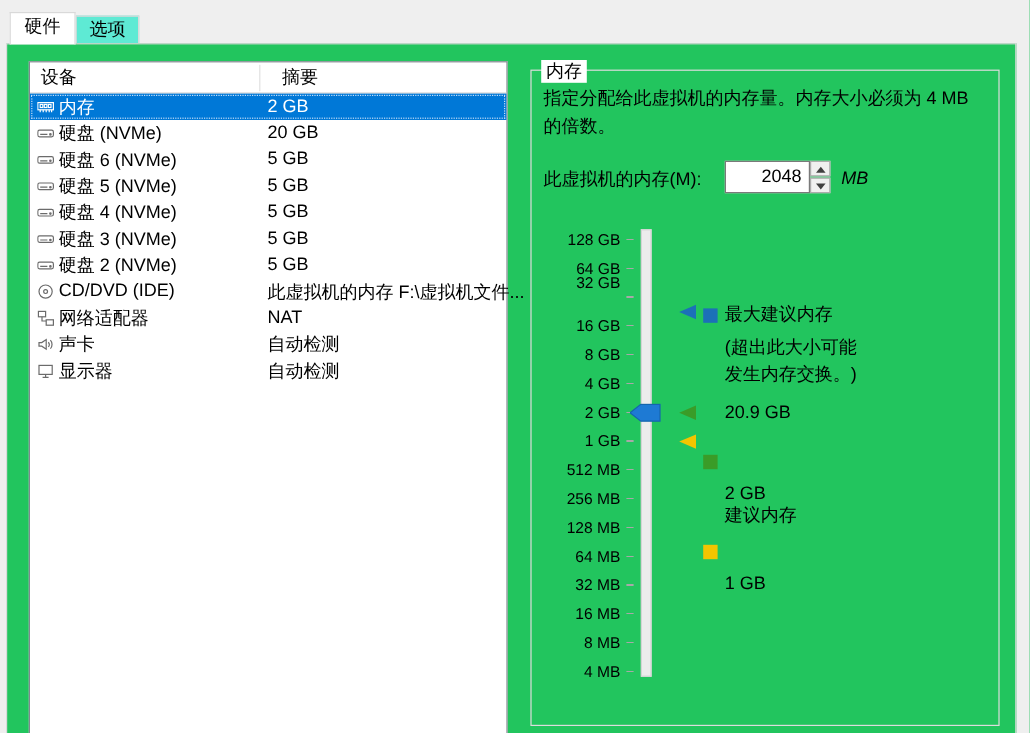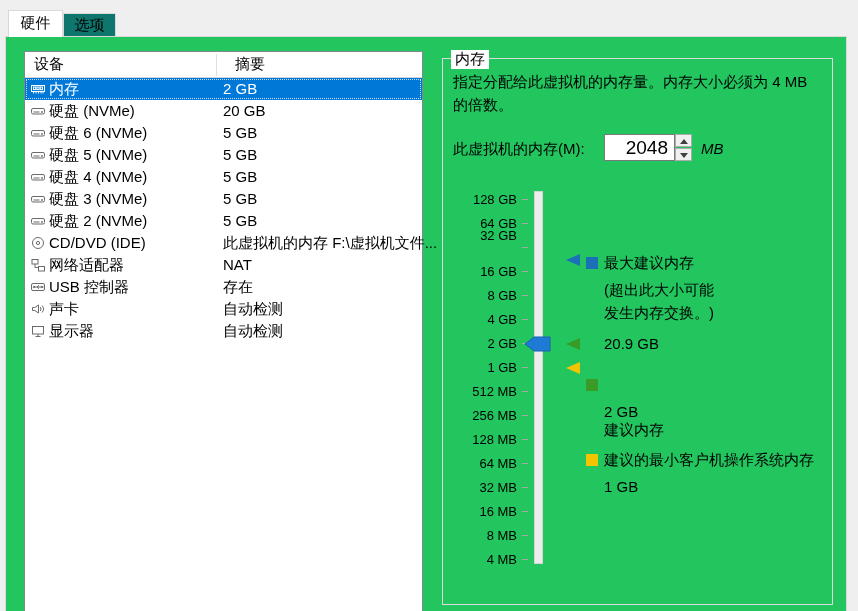--- a/index.html
+++ b/index.html
@@ -11,21 +11,21 @@
   }
 
   
   .tab { position:absolute; text-align:center; line-height:24px; cursor:default; }
   .tab-active {
     left:8px; top:10px; width:55px; height:27px;
     background:#fff; border:1px solid #d9d9d9; border-bottom:none; z-index:3;
   }
   .tab-inactive {
     left:63px; top:13px; width:53px; height:23px; line-height:21px;
-    background:#0f766e; border:1px solid #d9d9d9; border-bottom:none; z-index:1;
+    background:#5eead4; border:1px solid #d9d9d9; border-bottom:none; z-index:1;
   }
 
   
   .page {
     position:absolute; left:5px; top:36px; width:842px; height:575px;
     background:#22c55e; border:1px solid #d9d9d9; border-bottom:none; z-index:2;
   }
 
   
   .device-list {
@@ -50,21 +50,21 @@
     border:1px solid #dcdcdc;
   }
   .groupbox-title { position:absolute; left:8px; top:-9px; background:#fff; padding:0 4px; }
   .desc-line { position:absolute; left:10px; white-space:nowrap; }
   .desc1 { top:14px; }
   .desc2 { top:37px; }
   .mem-label { position:absolute; left:10px; top:81px; white-space:nowrap; }
   .mem-input {
     position:absolute; left:161px; top:75px; width:71px; height:27px;
     border:1px solid #7a7a7a; text-align:right; padding-right:6px;
-    font-family:inherit; font-size:19px; background:#fff;
+    font-family:inherit; font-size:15px; background:#fff;
   }
   .spinner { position:absolute; left:232px; top:75px; width:17px; height:27px; }
   .spin-btn {
     position:absolute; left:0; width:17px; height:13px;
     background:#f0f0f0; border:1px solid #acacac; cursor:default;
   }
   .spin-up { top:0; } .spin-down { top:14px; }
   .spin-btn span {
     position:absolute; left:4px; width:0; height:0;
     border-left:4px solid transparent; border-right:4px solid transparent;
@@ -215,32 +215,20 @@
             <rect x="7.5" y="8.5" width="6" height="4.5"></rect>
             <path d="M4 6v3.5h3.5"></path>
           </svg>
         </span>
       <span class="dev">网络适配器</span>
       <span class="sum">NAT</span>
     </div>
     <div class="row">
       <span class="icon-box">
           <svg viewBox="0 0 14 14">
-            <rect x="0.5" y="3.5" width="13" height="7" rx="1.5"></rect>
-            <path d="M2.5 7h8 M6 7l2-1.7 M6 7l2 1.7"></path>
-            <circle cx="3" cy="7" r="0.8"></circle>
-            <path d="M10.5 6.2l1.8 0.8-1.8 0.8z"></path>
-          </svg>
-        </span>
-      <span class="dev">USB 控制器</span>
-      <span class="sum">存在</span>
-    </div>
-    <div class="row">
-      <span class="icon-box">
-          <svg viewBox="0 0 14 14">
             <path d="M1.5 5.5h2.3L7.5 3v8L3.8 8.5H1.5z"></path>
             <path d="M9.3 5a3.2 3.2 0 0 1 0 4 M11 3.5a5.2 5.2 0 0 1 0 7"></path>
           </svg>
         </span>
       <span class="dev">声卡</span>
       <span class="sum">自动检测</span>
     </div>
     <div class="row">
       <span class="icon-box">
           <svg viewBox="0 0 14 14">
@@ -303,17 +291,16 @@
     <div class="legend-text lt-max">最大建议内存</div>
     <div class="legend-text lt-note1">(超出此大小可能</div>
     <div class="legend-text lt-note2">发生内存交换。)</div>
     <div class="legend-text lt-maxv">20.9 GB</div>
 
     <div class="legend-square sq-rec"></div>
     <div class="legend-text lt-rec">建议内存</div>
     <div class="legend-text lt-recv">2 GB</div>
 
     <div class="legend-square sq-min"></div>
-    <div class="legend-text lt-min">建议的最小客户机操作系统内存</div>
     <div class="legend-text lt-minv">1 GB</div>
   </div>
 
 </div>
 
 </body></html>

